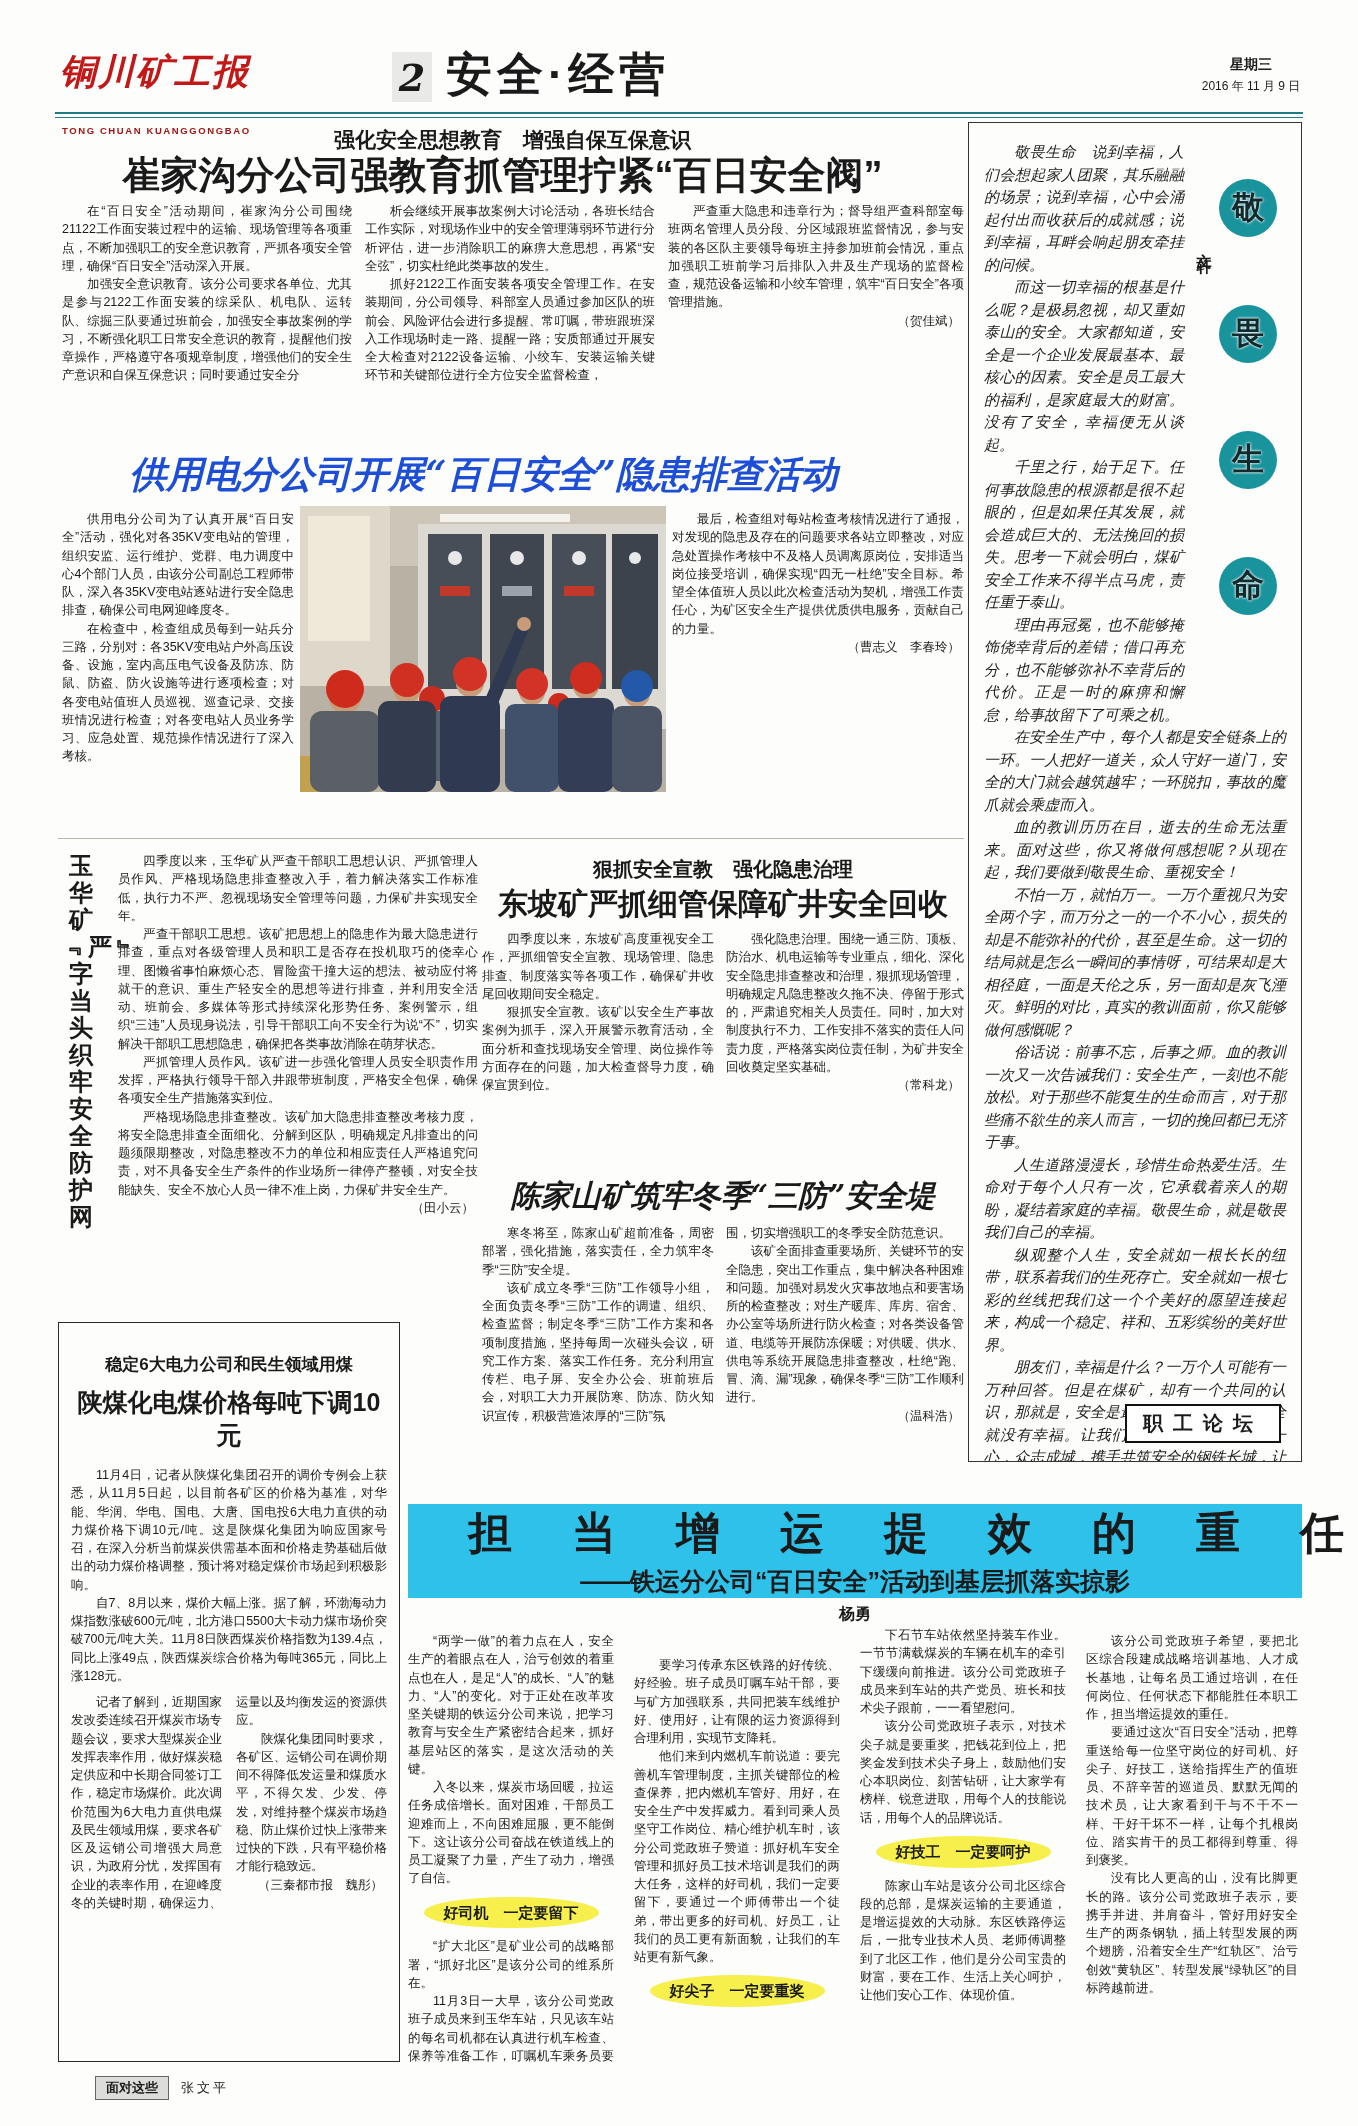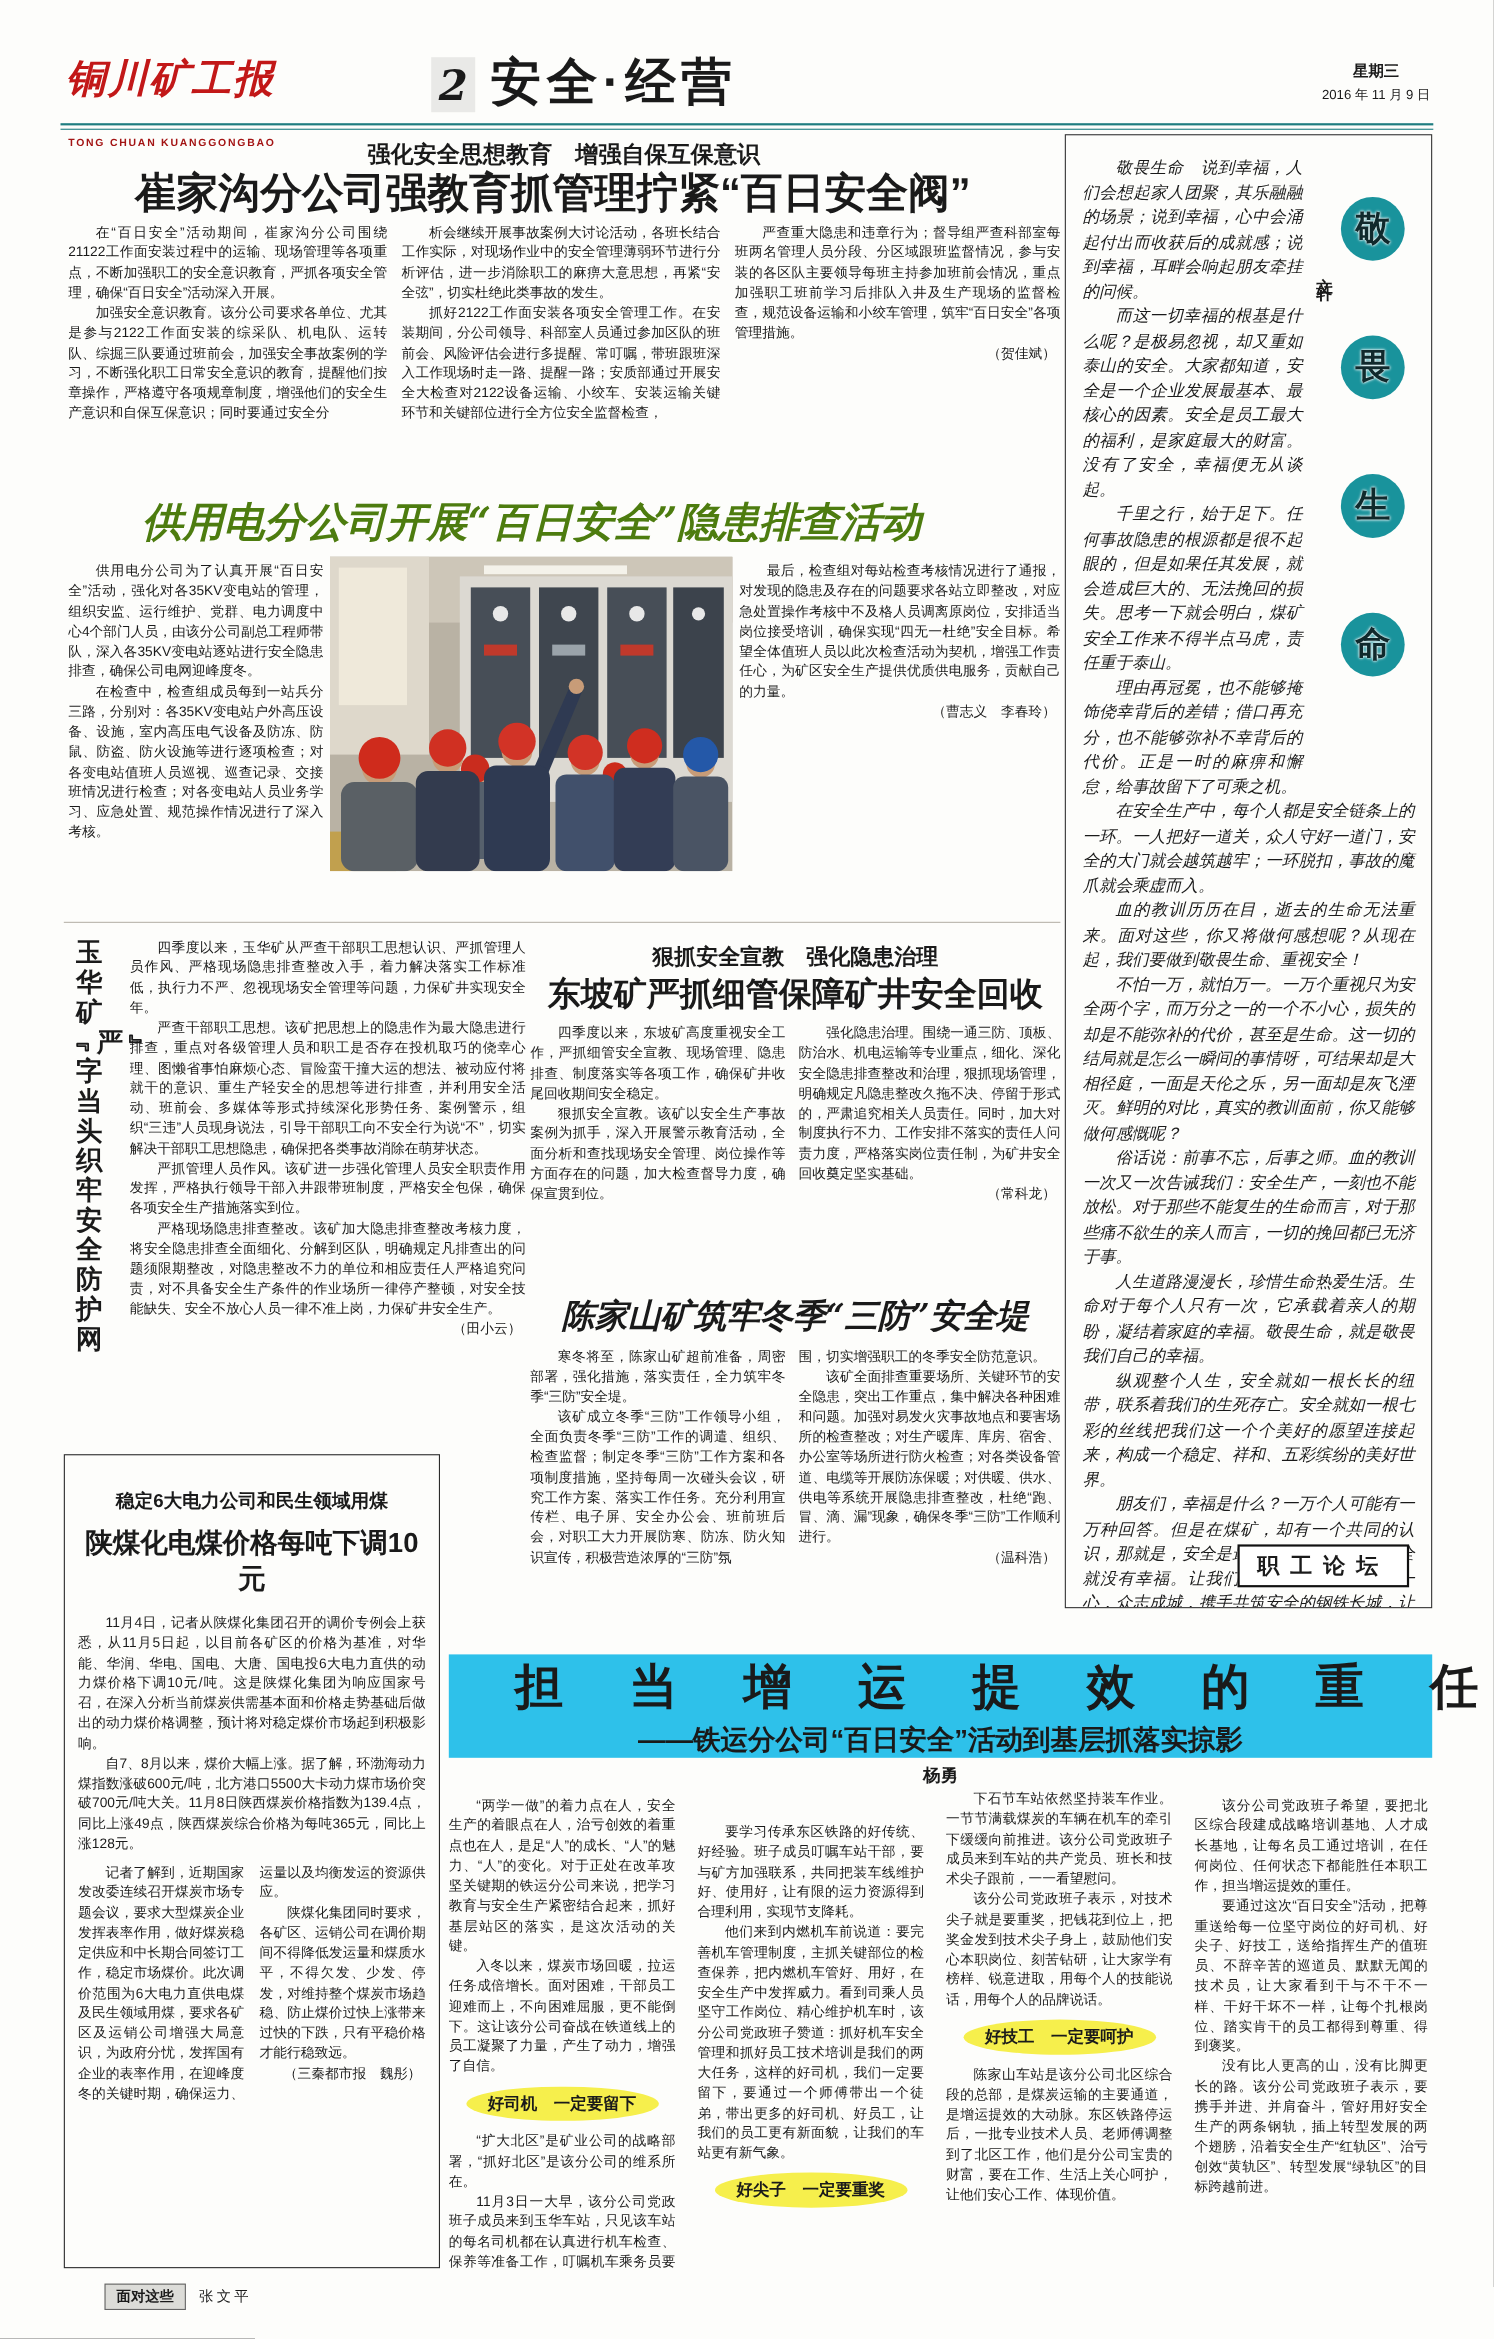--- a/index.html
+++ b/index.html
@@ -17,21 +17,21 @@
   .dateblock .wd{font-size:14px;font-weight:bold;}
   .dateblock .dt{font-size:12px;margin-top:4px;}
   .header-rule{left:55px;top:112px;width:1248px;height:3px;border-top:2px solid #1f7d80;border-bottom:1px solid #1f7d80;}
   
   .kicker{text-align:center;font-weight:bold;}
   .headline{text-align:center;font-weight:bold;white-space:nowrap;}
   .col{font-size:12.5px;line-height:1.46;text-align:justify;overflow:hidden;}
   .col p{margin:0;text-indent:2em;}
   .byline{text-align:right;text-indent:0 !important;padding-right:4px;}
   .serifhead{font-family:"DejaVu Serif",serif;font-style:italic;}
-  .redtitle{color:#4d7c0f;}
+  .redtitle{color:#1d4ed8;}
   .rule-thin{background:#b9b4ab;height:1px;}
   
   .vtitle{width:34px;font-size:24px;line-height:27px;font-weight:bold;text-align:center;
           word-break:break-all;font-family:"DejaVu Serif",serif;}
   
   .newsbox{border:1.5px solid #2b2b2b;padding:20px 12px;box-sizing:border-box;}
   .newsbox .eyebrow{text-align:center;font-weight:bold;font-size:17px;margin-top:10px;}
   .newsbox .boxhead{text-align:center;font-weight:bold;font-size:25px;margin:10px 0 14px;}
   .twocol{column-count:2;column-gap:14px;}
   

